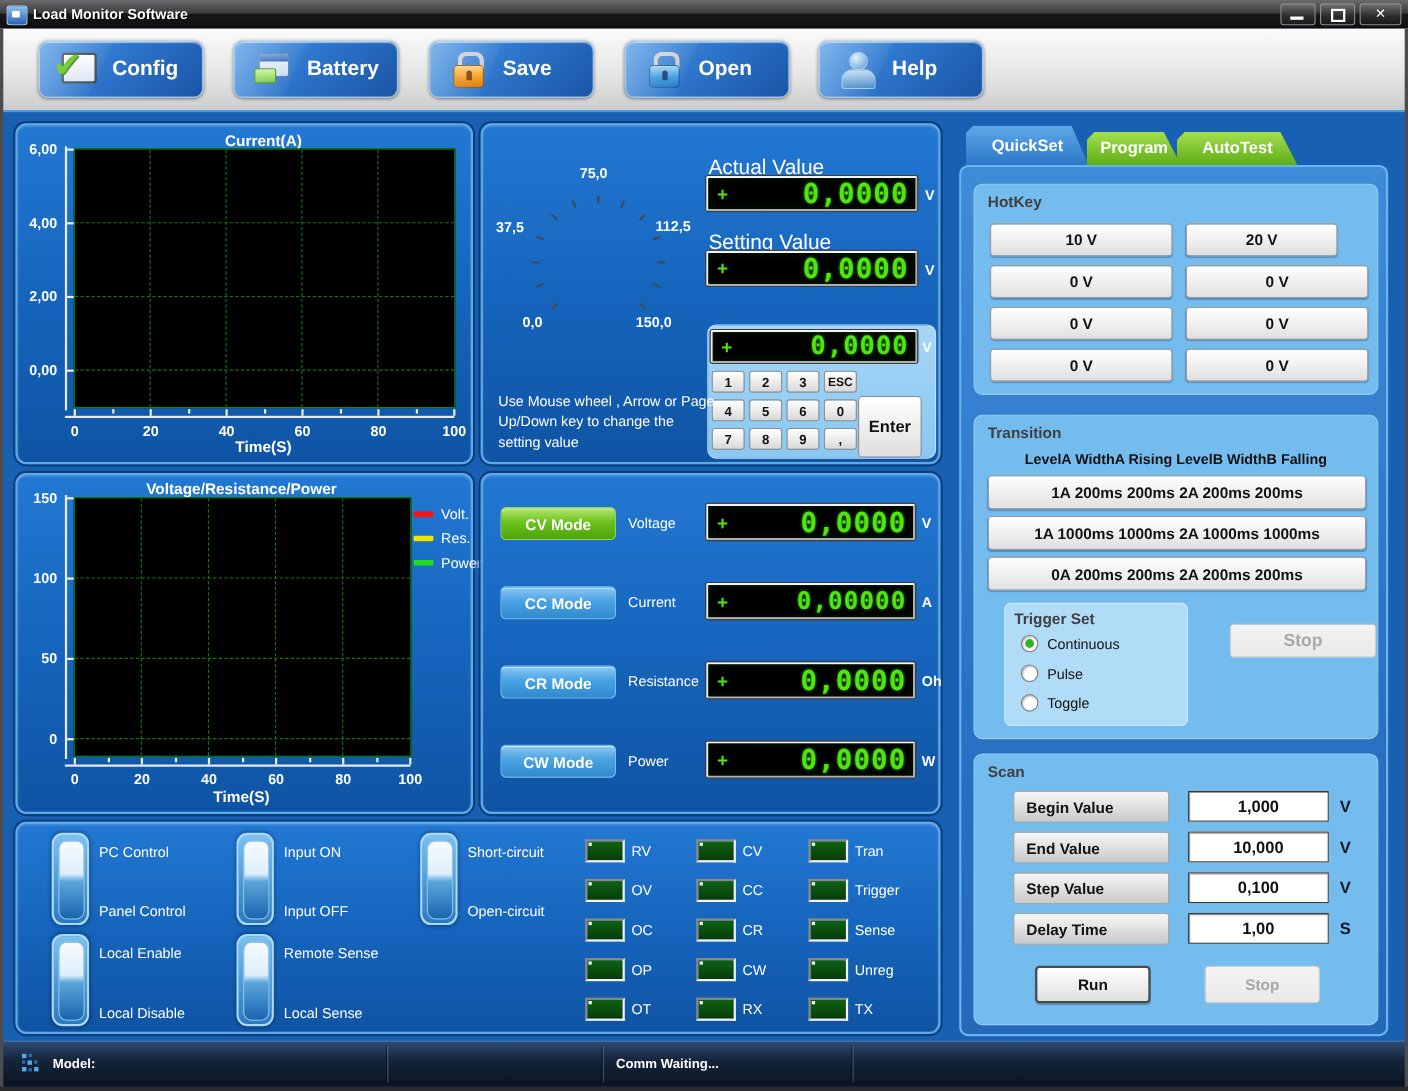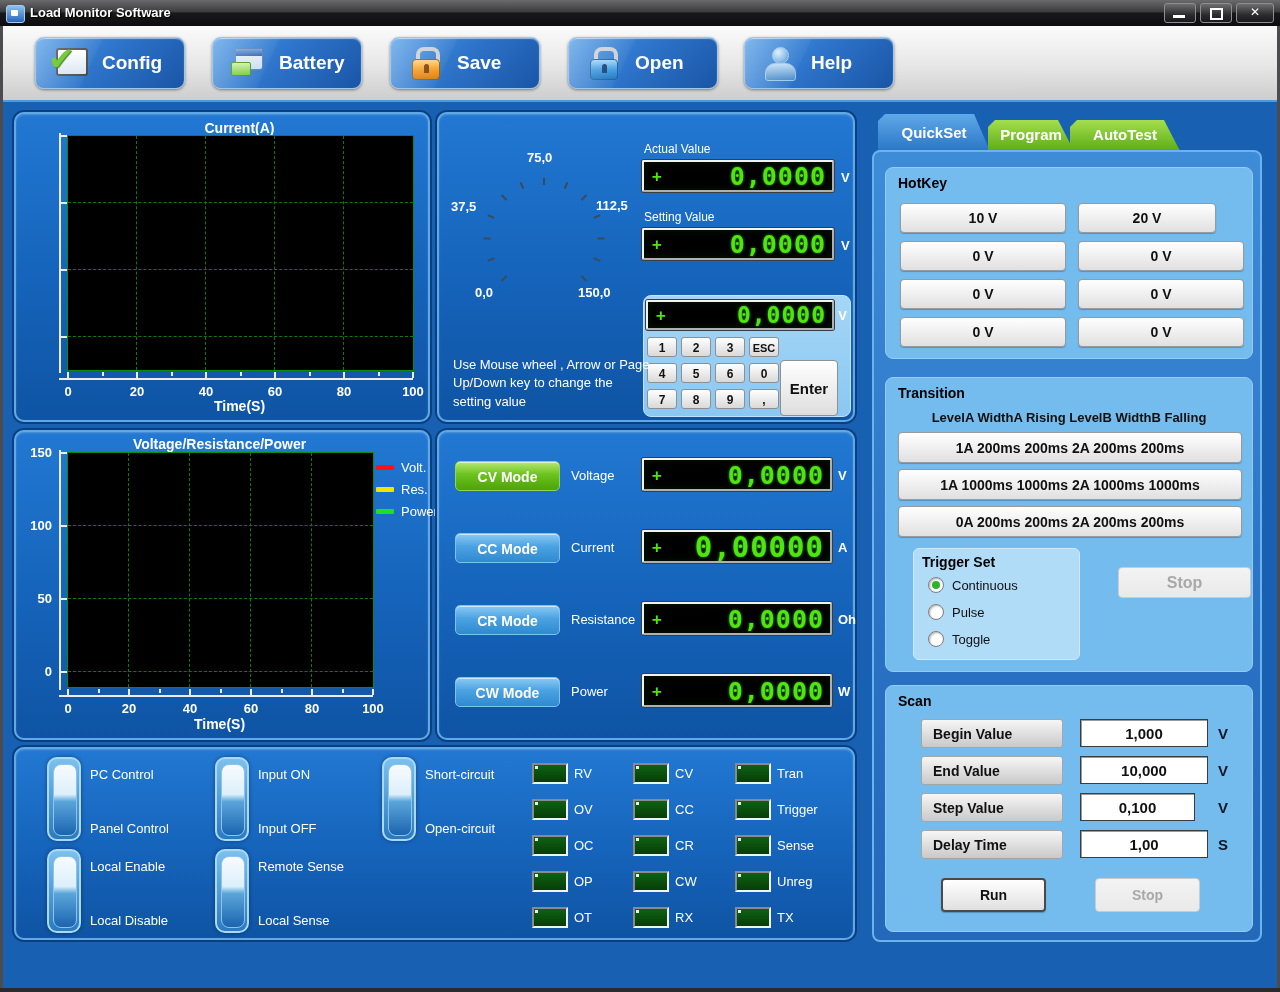--- a/index.html
+++ b/index.html
@@ -71,21 +71,21 @@
   .legend-row{display:flex;align-items:center;gap:7px;margin-bottom:7px;}
   .legend-swatch{width:18px;height:5px;border-radius:1px;}
   .legend-label{color:#fff;font-size:13px;}
   
   .seg{position:absolute;background:#000;border:2px solid;border-color:#f2f2f2 #b0b0b0 #b0b0b0 #f2f2f2;border-radius:2px;
     box-shadow:0 0 0 1px #3a3e44, inset 0 0 8px #031a03;box-sizing:border-box;}
   .seg-plus{position:absolute;left:8px;top:50%;transform:translateY(-50%);color:#4fe60e;font-weight:bold;font-size:16px;font-family:"DejaVu Sans Mono",monospace;}
   .seg-digits{position:absolute;right:6px;top:50%;transform:translateY(-50%);color:#4fe60e;
     font-family:"DejaVu Sans Mono",monospace;font-weight:bold;font-size:25px;letter-spacing:1px;text-shadow:0 0 3px rgba(90,255,30,.65);}
   .seg-unit{position:absolute;color:#fff;font-weight:bold;font-size:13px;}
-  .fieldlab{position:absolute;color:#fff;font-size:12px;}
+  .fieldlab{position:absolute;color:#fff;font-size:19px;}
   
   .knob{position:absolute;left:55px;top:74px;width:100px;height:100px;border-radius:50%;
     background:radial-gradient(circle at 38% 30%,#f6f6f6 0%,#dcdcdc 35%,#adadad 68%,#828282 100%);
     border:1px solid #6e6e6e;box-shadow:2px 3px 6px rgba(0,0,20,.45);}
   .knob-value{position:absolute;left:0;width:100%;top:44px;text-align:center;color:#0b8f0b;font-weight:bold;font-size:14px;}
   .knob-dot{position:absolute;left:15px;top:72px;width:9px;height:9px;border-radius:50%;
     background:radial-gradient(circle at 35% 30%,#ff5040,#c80000);border:1px solid #800000;}
   .knob-tick{position:absolute;width:2px;height:7px;background:#3f4a55;}
   .klab{position:absolute;color:#fff;font-weight:bold;font-size:13px;}
   .klab0{left:36px;top:171px;} .klab1{left:12px;top:85px;} .klab2{left:88px;top:36px;}
@@ -119,21 +119,21 @@
   
   .tabs{position:absolute;left:872px;top:12px;width:390px;height:37px;}
   .tab{position:absolute;color:#fff;font-weight:bold;font-size:15px;text-align:center;cursor:pointer;
     clip-path:polygon(7px 0,calc(100% - 16px) 0,100% 100%,0 100%,0 7px);}
   .tab.active{left:6px;top:0;width:112px;height:37px;line-height:37px;background:linear-gradient(#5fa9e8,#2a76c6);}
   .tab.t1{left:116px;top:6px;width:86px;height:31px;line-height:29px;background:linear-gradient(#a5de4d,#5cac16);}
   .tab.t2{left:198px;top:6px;width:110px;height:31px;line-height:29px;background:linear-gradient(#a5de4d,#5cac16);}
   .rpanel{position:absolute;left:872px;top:48px;width:390px;height:792px;border-radius:8px;
     background:linear-gradient(#3e8cd8,#2a72c4 60%,#2468ba);border:2px solid #6cb2ec;box-sizing:border-box;}
   .section{position:absolute;background:#74bcee;border-radius:8px;border:1px solid #92ccf6;box-sizing:border-box;}
-  .sec-title{position:absolute;left:12px;top:7px;color:#000000;font-weight:bold;font-size:14px;}
+  .sec-title{position:absolute;left:12px;top:7px;color:#404040;font-weight:bold;font-size:14px;}
   .wbtn{position:absolute;border-radius:4px;border:1px solid #9a9a9a;cursor:pointer;
     background:linear-gradient(#ffffff,#e0e0e0);color:#111;font-weight:bold;font-size:14px;
     display:flex;align-items:center;justify-content:center;box-shadow:0 1px 1px rgba(0,0,40,.25);box-sizing:border-box;}
   .wbtn.disabled{background:linear-gradient(#f3f3f3,#e9e9e9);color:#a8a8a8;border-color:#cccccc;cursor:default;box-shadow:none;}
   .wbtn.default{border:2px solid #4a4a4a;}
   .trans-header{position:absolute;left:0;top:32px;width:100%;text-align:center;color:#101010;font-weight:bold;font-size:13px;}
   .trigger-box{position:absolute;left:27px;top:170px;width:167px;height:112px;background:#b0dcf8;border-radius:6px;border:1px solid #cdeafb;box-sizing:border-box;}
   .radio-row{position:absolute;left:14px;display:flex;align-items:center;gap:8px;cursor:pointer;}
   .radio{position:relative;width:14px;height:14px;border-radius:50%;background:#fff;border:1px solid #7e7e7e;box-shadow:inset 1px 1px 2px rgba(0,0,0,.3);}
   .radio.sel::after{content:"";position:absolute;inset:3px;border-radius:50%;background:#2ab42a;}
@@ -215,20 +215,26 @@
     </div>
   </div>
 
   <div class="main">
 
     <div class="panel" id="chart1" style="left:14px;top:10px;width:416px;height:310px;">
       <div class="chart-title" style="left:51px;top:6px;width:345px;">Current(A)</div>
       <div class="plotbox" style="left:51px;top:21px;width:345px;height:234px;">
         <div class="yline"></div>
         <div class="xline"></div>
+        <div class="ylabs">
+            <div class="ylab" style="top: calc(0% - 8px);">6,00</div>
+            <div class="ylab" style="top: calc(28.571% - 8px);">4,00</div>
+            <div class="ylab" style="top: calc(57.143% - 8px);">2,00</div>
+            <div class="ylab" style="top: calc(85.714% - 8px);">0,00</div>
+          </div>
         <div class="xlabs">
             <div class="xlab" style="left: calc(0% - 20px);">0</div>
             <div class="xlab" style="left: calc(20% - 20px);">20</div>
             <div class="xlab" style="left: calc(40% - 20px);">40</div>
             <div class="xlab" style="left: calc(60% - 20px);">60</div>
             <div class="xlab" style="left: calc(80% - 20px);">80</div>
             <div class="xlab" style="left: calc(100% - 20px);">100</div>
           </div>
       <div class="ytick" style="top: calc(0% - 1px);"></div>
           <div class="grid-h" style="top: calc(28.571% - 1px);"></div>
@@ -382,21 +388,21 @@
         <div class="mode-label" style="top: 36px;">Voltage</div>
         <div class="seg" style="left: 203px; top: 26px; width: 190px; height: 33px;">
           <span class="seg-plus">+</span>
           <span class="seg-digits">0,0000</span>
         </div>
         <span class="seg-unit" style="left: 399px; top: 36px;">V</span>
         <div class="mode-btn" style="top: 101px;">CC Mode</div>
         <div class="mode-label" style="top: 108px;">Current</div>
         <div class="seg" style="left: 203px; top: 98px; width: 190px; height: 33px;">
           <span class="seg-plus">+</span>
-          <span class="seg-digits" style="font-size: 29px;">0,00000</span>
+          <span class="seg-digits" style="font-size: 22px;">0,00000</span>
         </div>
         <span class="seg-unit" style="left: 399px; top: 108px;">A</span>
         <div class="mode-btn" style="top: 173px;">CR Mode</div>
         <div class="mode-label" style="top: 180px;">Resistance</div>
         <div class="seg" style="left: 203px; top: 170px; width: 190px; height: 33px;">
           <span class="seg-plus">+</span>
           <span class="seg-digits">0,0000</span>
         </div>
         <span class="seg-unit" style="left: 399px; top: 180px;">Oh</span>
         <div class="mode-btn" style="top: 245px;">CW Mode</div>
@@ -529,28 +535,45 @@
       <div class="section" style="left:11px;top:533px;width:368px;height:247px;">
         <div class="sec-title">Scan</div>
         <div id="scan-rows">
             <div class="scan-label" style="left: 35px; top: 33px; width: 142px; height: 29px;">Begin Value</div>
             <div class="scan-input" style="left: 194px; top: 33px; width: 128px; height: 28px;">1,000</div>
             <span class="scan-unit" style="left: 332px; top: 39px;">V</span>
             <div class="scan-label" style="left: 35px; top: 70px; width: 142px; height: 29px; text-align: center;">End Value</div>
             <div class="scan-input" style="left: 194px; top: 70px; width: 128px; height: 28px;">10,000</div>
             <span class="scan-unit" style="left: 332px; top: 76px;">V</span>
             <div class="scan-label" style="left: 35px; top: 107px; width: 142px; height: 29px;">Step Value</div>
-            <div class="scan-input" style="left: 194px; top: 107px; width: 115px; height: 28px;">0,100</div>
+            <div class="scan-input" style="left: 194px; top: 107px; width: 128px; height: 28px;">0,100</div>
             <span class="scan-unit" style="left: 332px; top: 113px;">V</span>
             <div class="scan-label" style="left: 35px; top: 144px; width: 142px; height: 29px;">Delay Time</div>
             <div class="scan-input" style="left: 194px; top: 144px; width: 128px; height: 28px;">1,00</div>
             <span class="scan-unit" style="left: 332px; top: 150px;">S</span>
           </div>
         <div class="wbtn default" style="left:55px;top:192px;width:105px;height:34px;">Run</div>
         <div class="wbtn disabled" style="left:209px;top:192px;width:105px;height:34px;">Stop</div>
       </div>
     </div>
   </div>
 
+  <div class="statusbar">
+    <svg width="22" height="24" style="position:absolute;left:18px;top:9px;">
+      <rect x="2" y="2" width="4" height="4" fill="#5aa8ec"></rect>
+        <rect x="8" y="2" width="3" height="3" fill="#2a6ab8"></rect>
+      <rect x="2" y="8" width="3" height="3" fill="#2a6ab8"></rect>
+        <rect x="7" y="8" width="4" height="4" fill="#5aa8ec"></rect>
+      <rect x="13" y="8" width="3" height="3" fill="#2a6ab8"></rect>
+        <rect x="2" y="14" width="4" height="4" fill="#5aa8ec"></rect>
+      <rect x="8" y="15" width="3" height="3" fill="#2a6ab8"></rect>
+        <rect x="13" y="14" width="4" height="4" fill="#5aa8ec"></rect>
+    </svg>
+    <div class="status-text" style="left:48px;">Model:</div>
+    <div class="status-divider" style="left:352px;"></div>
+    <div class="status-divider" style="left:548px;"></div>
+    <div class="status-text" style="left:560px;">Comm Waiting...</div>
+    <div class="status-divider" style="left:775px;"></div>
+  </div>
   <div class="bottom-edge"></div>
   <div class="side-edge" style="left:0;"></div>
   <div class="side-edge" style="right:0;"></div>
 </div>
 
 </body></html>

